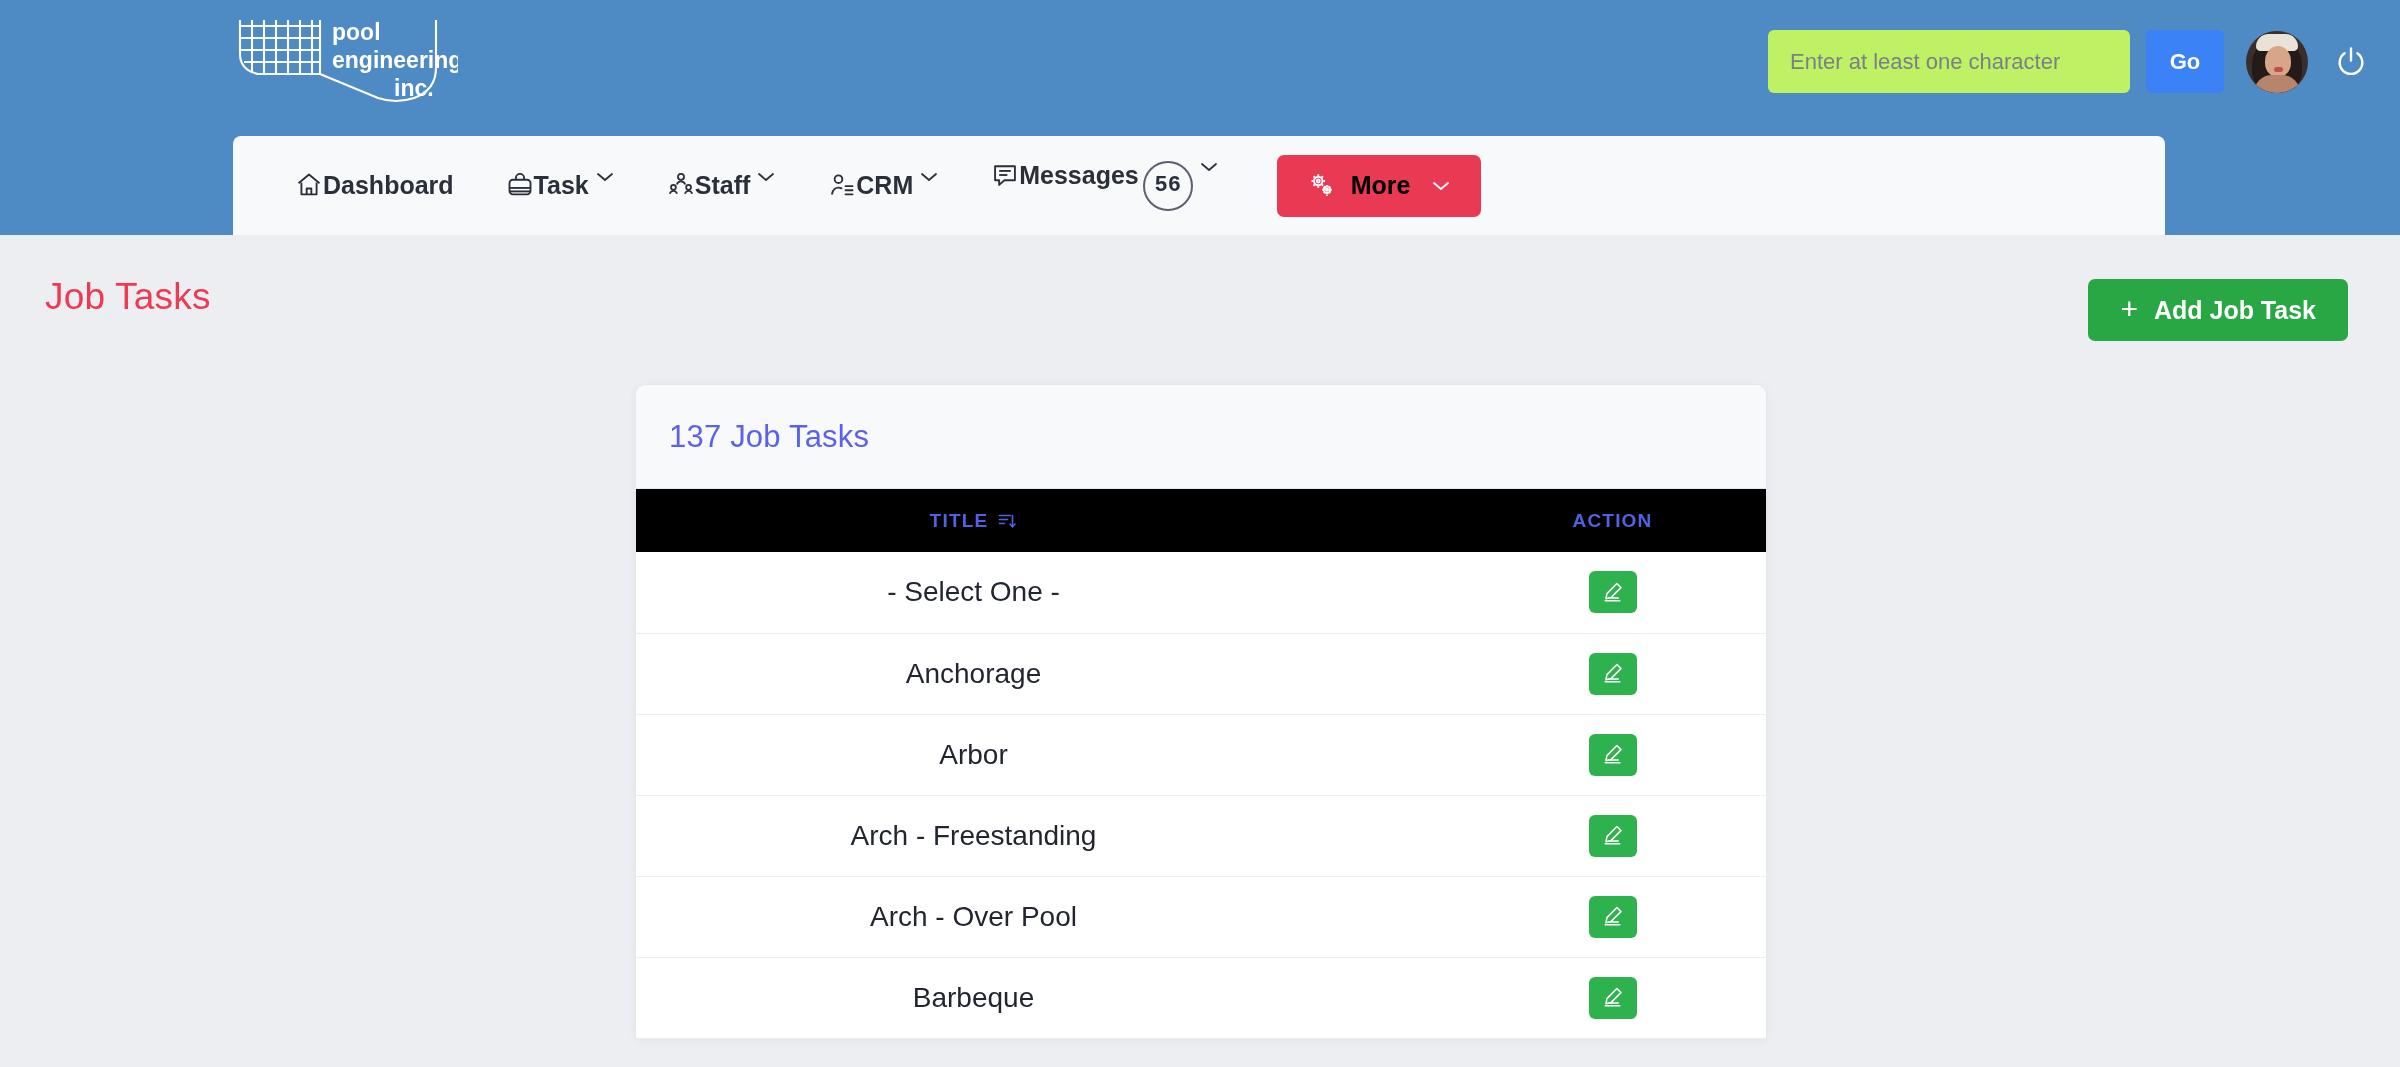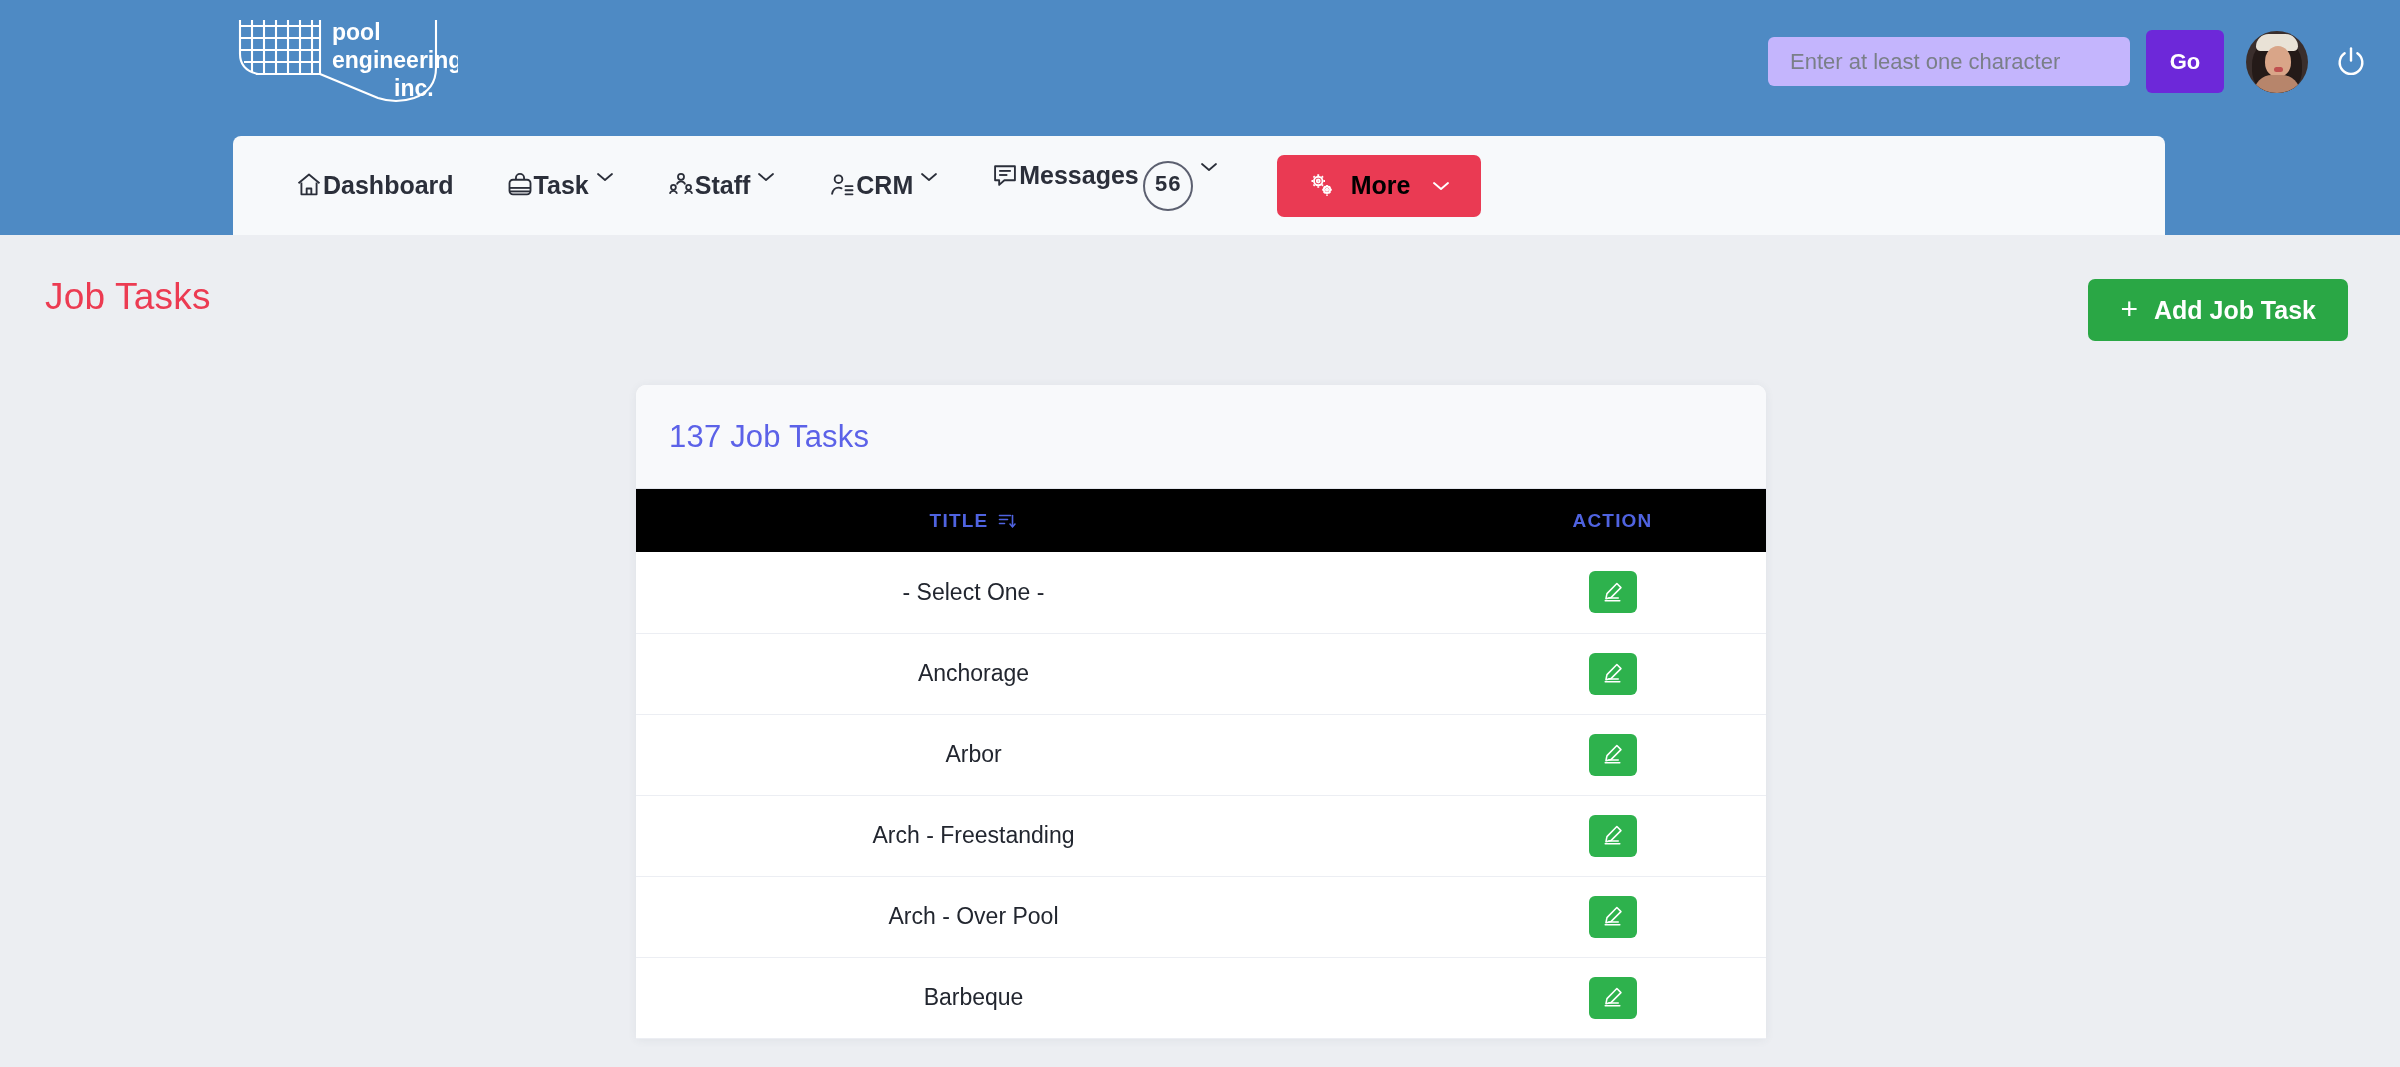--- a/index.html
+++ b/index.html
@@ -33,37 +33,37 @@
     position: absolute;
     right: 32px;
     top: 30px;
     display: flex;
     align-items: center;
     gap: 0;
   }
 
   .search-input {
     width: 362px;
-    height: 49px;
+    height: 63px;
     border: none;
     border-radius: 6px;
-    background: #c4b5fd;
+    background: #bef264;
     padding: 0 22px;
     font-family: "Liberation Sans", sans-serif;
     font-size: 22px;
     color: #55585f;
     outline: none;
   }
   .search-input::placeholder { color: #7a7f88; }
 
   .go-button {
     width: 78px;
     height: 63px;
     margin-left: 16px;
-    background: #6d28d9;
+    background: #3b82f6;
     border: none;
     border-radius: 6px;
     color: #ffffff;
     font-family: "Liberation Sans", sans-serif;
     font-size: 22px;
     font-weight: bold;
     cursor: pointer;
   }
 
   .avatar {
@@ -259,21 +259,21 @@
   .th-inner { display: inline-flex; align-items: center; gap: 9px; cursor: pointer; }
 
   tbody tr {
     height: 81px;
     border-bottom: 1px solid #eceef3;
     background: #ffffff;
   }
 
   td.td-title {
     text-align: center;
-    font-size: 23px;
+    font-size: 28px;
     color: #22262f;
     padding-right: 190px;
   }
   td.td-action { text-align: center; width: 265px; padding-right: 42px; }
 
   .edit-button {
     width: 48px;
     height: 42px;
     background: #2eb24d;
     border: none;

